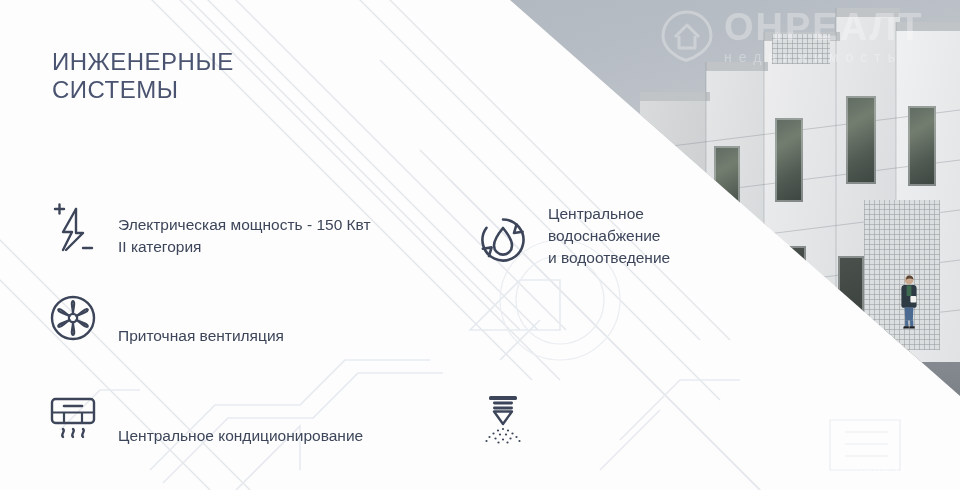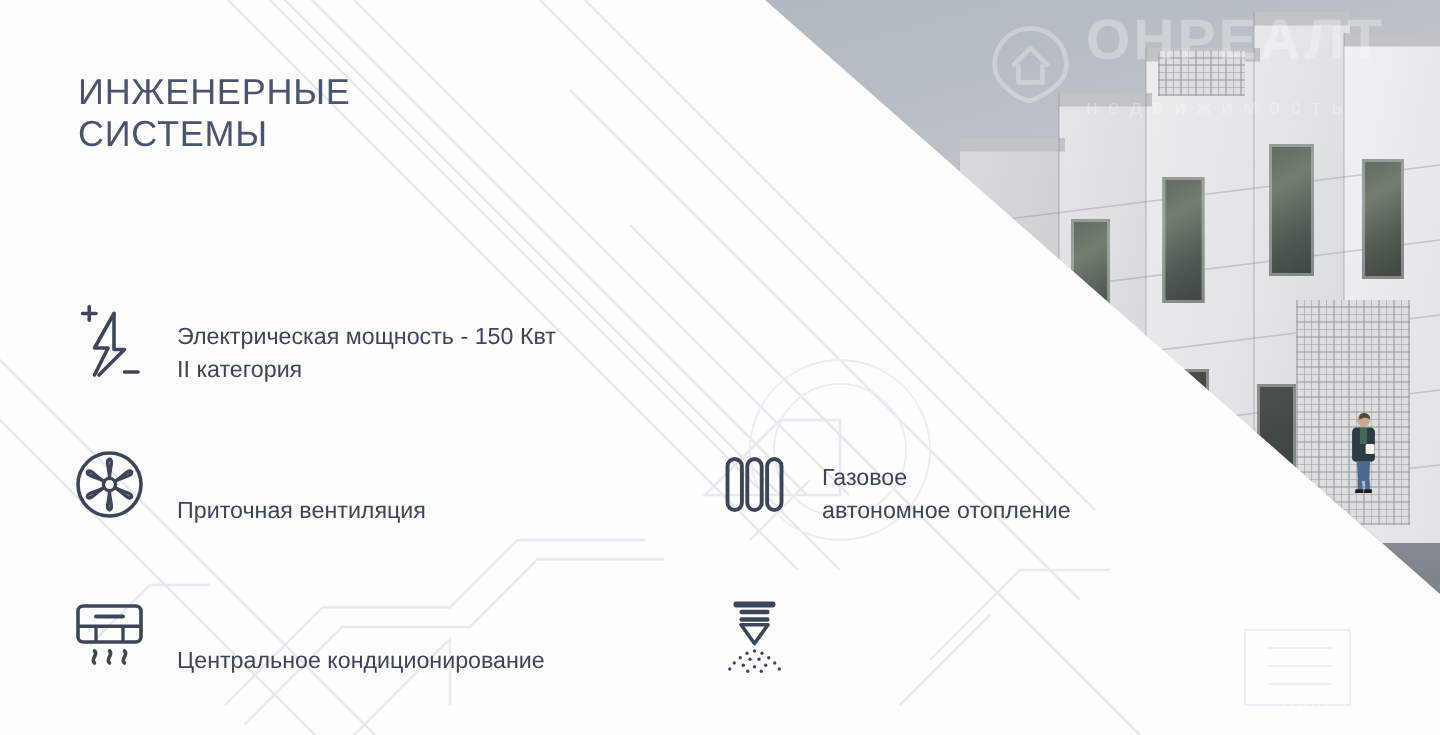--- a/index.html
+++ b/index.html
@@ -88,21 +88,21 @@
     left:660px; top:8px;
     display:flex; align-items:center; gap:10px;
     opacity:.30;
     pointer-events:none;
   }
   .wm-text { display:flex; flex-direction:column; line-height:1; }
   .wm-main {
     font-size:38px; font-weight:700; letter-spacing:2px; color:#ffffff;
   }
   .wm-sub {
-    font-size:14px; letter-spacing:7px; color:#ffffff; margin-top:18px;
+    font-size:14px; letter-spacing:7px; color:#ffffff; margin-top:4px;
   }
   .wm-bottom {
     position:absolute; left:855px; top:466px;
     font-size:9px; letter-spacing:3px; color:rgba(255,255,255,.55);
     pointer-events:none;
   }
 
   
   .headline {
     position:absolute;
@@ -135,21 +135,21 @@
     margin-left:16px;
     font-size:15.5px;
     line-height:1.42;
     color:#3c4559;
     white-space:pre-line;
     padding-top:3px;
   }
 
   
   .r1 { margin-top:0px; }
-  .r2 { margin-top:36px; }
+  .r2 { margin-top:20px; }
   .r3 { margin-top:42px; }
 
   .feat.v-top .ic  { margin-top:0px; }
 
   svg { display:block; }
 </style>
 </head>
 <body>
 
 <div id="slide">
@@ -280,55 +280,55 @@
               <path d="M26 6 L13 29 h9 L13 47" fill="none" stroke="#3c4559" stroke-width="2.4" stroke-linejoin="round" stroke-linecap="round"></path>
               <path d="M26 6 L26 30 L33 30 L16 47" fill="none" stroke="#3c4559" stroke-width="2.4" stroke-linejoin="round" stroke-linecap="round"></path>
               <path d="M5 6 h9 M9.5 1.5 v9" stroke="#3c4559" stroke-width="2.4" stroke-linecap="round"></path>
               <path d="M33 45 h9" stroke="#3c4559" stroke-width="2.4" stroke-linecap="round"></path>
             </svg>
           </div>
           <div class="tx">Электрическая мощность - 150 Квт
 II категория</div>
         </div>
       </div>
+      <div class="col-r">
+        <div class="feat v-top">
+          <div class="ic">
+            <svg width="50" height="50" viewBox="0 0 50 50">
+              <path d="M25 4.5 a20.5 20.5 0 1 1 -16.5 8.3" fill="none" stroke="#3c4559" stroke-width="2.6" stroke-linecap="round"></path>
+              <path d="M38.5 9.5 l-2.5 8.5 8.6 -1.2" fill="none" stroke="#3c4559" stroke-width="2.6" stroke-linecap="round" stroke-linejoin="round"></path>
+              <path d="M11 41 l2.6 -8.6 -8.7 1.3" fill="none" stroke="#3c4559" stroke-width="2.6" stroke-linecap="round" stroke-linejoin="round"></path>
+              <path d="M25 13 C25 13 34 24 34 30.4 C34 35.6 30 39.6 25 39.6 C20 39.6 16 35.6 16 30.4 C16 24 25 13 25 13 Z" fill="none" stroke="#3c4559" stroke-width="2.6" stroke-linejoin="round"></path>
+            </svg>
+          </div>
+          <div class="tx">Центральное
+водоснабжение
+и водоотведение</div>
+        </div>
+      </div>
     </div>
 
     <div class="frow r2">
       <div class="col-l">
         <div class="feat v-top">
           <div class="ic">
             <svg width="50" height="50" viewBox="0 0 50 50">
               <circle cx="25" cy="25" r="21" fill="none" stroke="#3c4559" stroke-width="2.4"></circle>
               <circle cx="25" cy="25" r="4.1" fill="none" stroke="#3c4559" stroke-width="2.2"></circle>
               <g fill="none" stroke="#3c4559" stroke-width="2.2" stroke-linejoin="round">
                 <path d="M25 21 C25 14 22 9 25 8 C28 9 25 14 25 21 Z" transform="rotate(0 25 25)"></path>
                 <path d="M25 21 C25 14 22 9 25 8 C28 9 25 14 25 21 Z" transform="rotate(60 25 25)"></path>
                 <path d="M25 21 C25 14 22 9 25 8 C28 9 25 14 25 21 Z" transform="rotate(120 25 25)"></path>
                 <path d="M25 21 C25 14 22 9 25 8 C28 9 25 14 25 21 Z" transform="rotate(180 25 25)"></path>
                 <path d="M25 21 C25 14 22 9 25 8 C28 9 25 14 25 21 Z" transform="rotate(240 25 25)"></path>
                 <path d="M25 21 C25 14 22 9 25 8 C28 9 25 14 25 21 Z" transform="rotate(300 25 25)"></path>
               </g>
             </svg>
           </div>
           <div class="tx">Приточная вентиляция</div>
-        </div>
-      </div>
-      <div class="col-r">
-        <div class="feat v-top">
-          <div class="ic">
-            <svg width="50" height="50" viewBox="0 0 50 50">
-              <g fill="none" stroke="#3c4559" stroke-width="2.6">
-                <rect x="7" y="8" width="9.6" height="34" rx="4.8"></rect>
-                <rect x="20.2" y="8" width="9.6" height="34" rx="4.8"></rect>
-                <rect x="33.4" y="8" width="9.6" height="34" rx="4.8"></rect>
-              </g>
-            </svg>
-          </div>
-          <div class="tx">Газовое
-автономное отопление</div>
         </div>
       </div>
     </div>
 
     <div class="frow r3">
       <div class="col-l">
         <div class="feat v-top">
           <div class="ic">
             <svg width="52" height="50" viewBox="0 0 52 50">
               <rect x="5" y="6" width="42" height="24" rx="3.5" fill="none" stroke="#3c4559" stroke-width="2.4"></rect>

